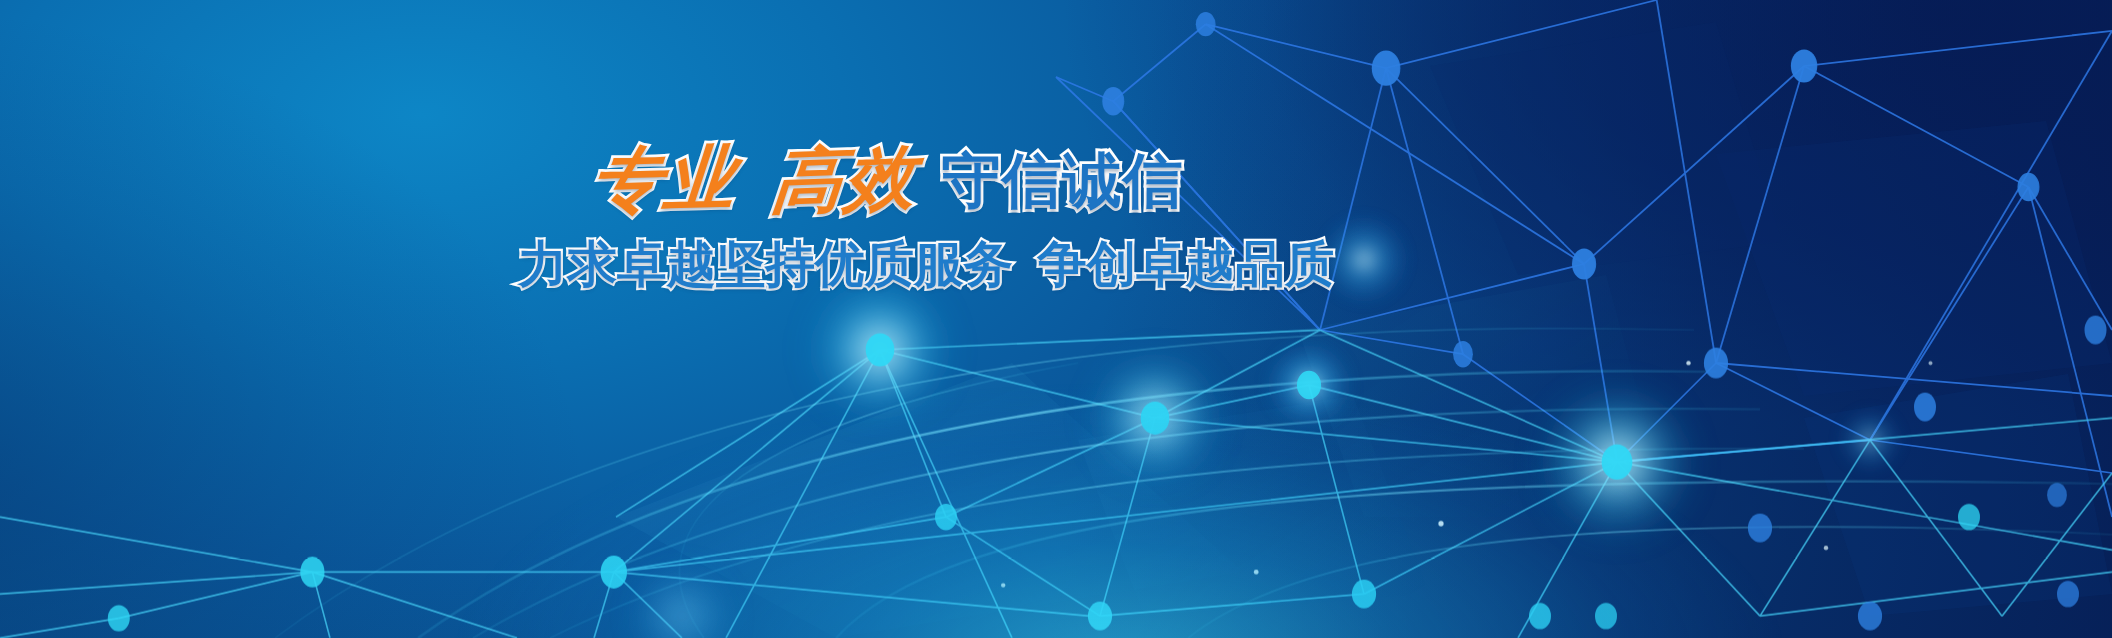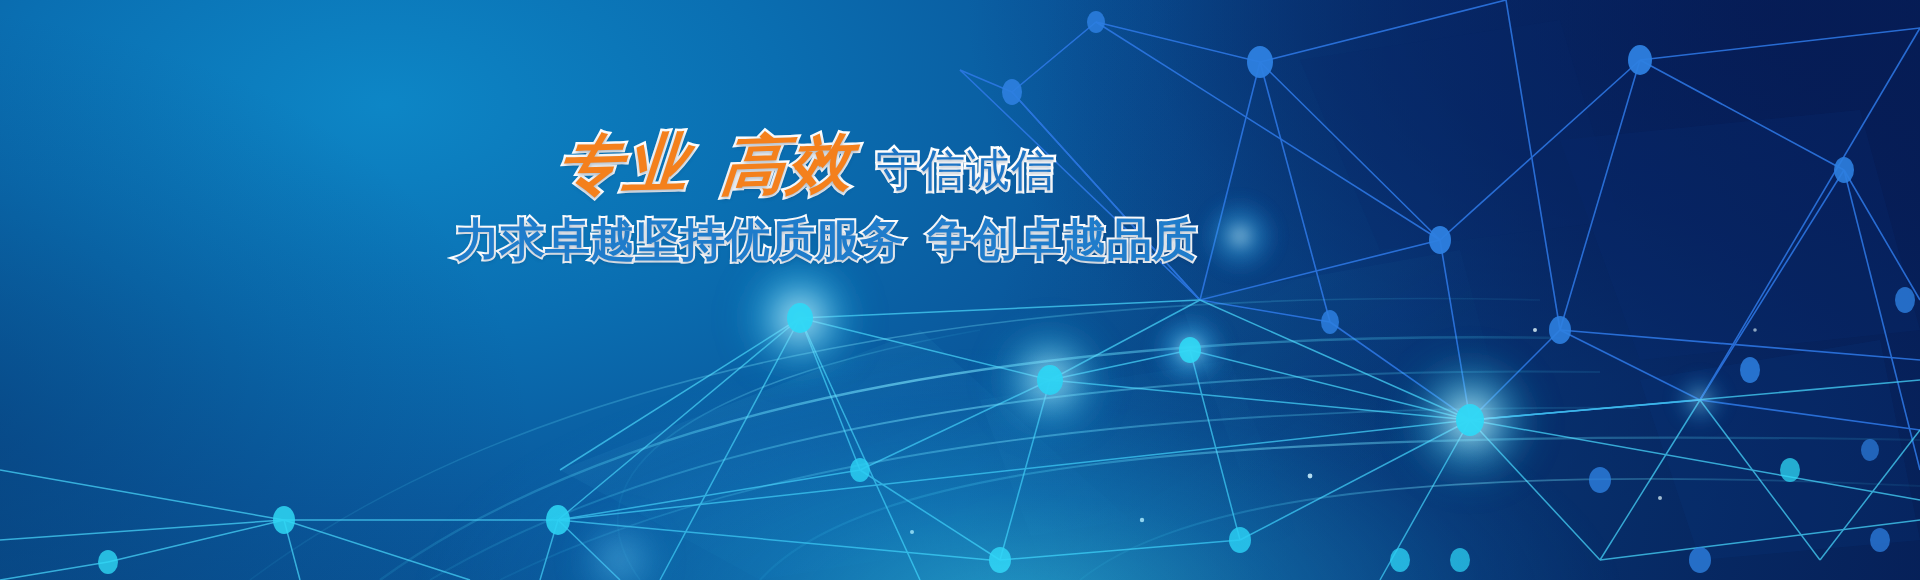--- a/index.html
+++ b/index.html
@@ -75,41 +75,42 @@
     text-shadow:0 2px 4px rgba(2,38,80,.35);
     transform:skewX(-6deg) rotate(-1.5deg);
     padding:0 4px;
   }
   .brush.two{
     margin-left:24px;
     transform:skewX(-7deg) rotate(-2deg);
   }
   .solid{
     font-family:"DejaVu Sans","Liberation Sans",sans-serif;
-    font-size:44px;
-    font-weight:400;
+    font-size:54px;
+    font-weight:700;
     color:#1d74c4;
     letter-spacing:1px;
     -webkit-text-stroke:5px #ffffff;
     paint-order:stroke fill;
     margin-left:18px;
     margin-bottom:4px;
     text-shadow:0 2px 3px rgba(2,38,80,.30);
   }
   .subline{
     margin-top:14px;
     font-family:"DejaVu Sans","Liberation Sans",sans-serif;
     font-size:45px;
     font-weight:700;
     color:#1f7ccb;
     letter-spacing:0px;
     white-space:nowrap;
     -webkit-text-stroke:4px #ffffff;
     paint-order:stroke fill;
     text-shadow:0 2px 4px rgba(2,38,80,.30);
+    margin-left:16px;
   }
   .subline .gap{display:inline-block;width:22px;}
 </style>
 </head>
 <body>
 
 <div class="banner">
 
   <div class="bg-base"></div>
   <div class="bg-darkright"></div>

